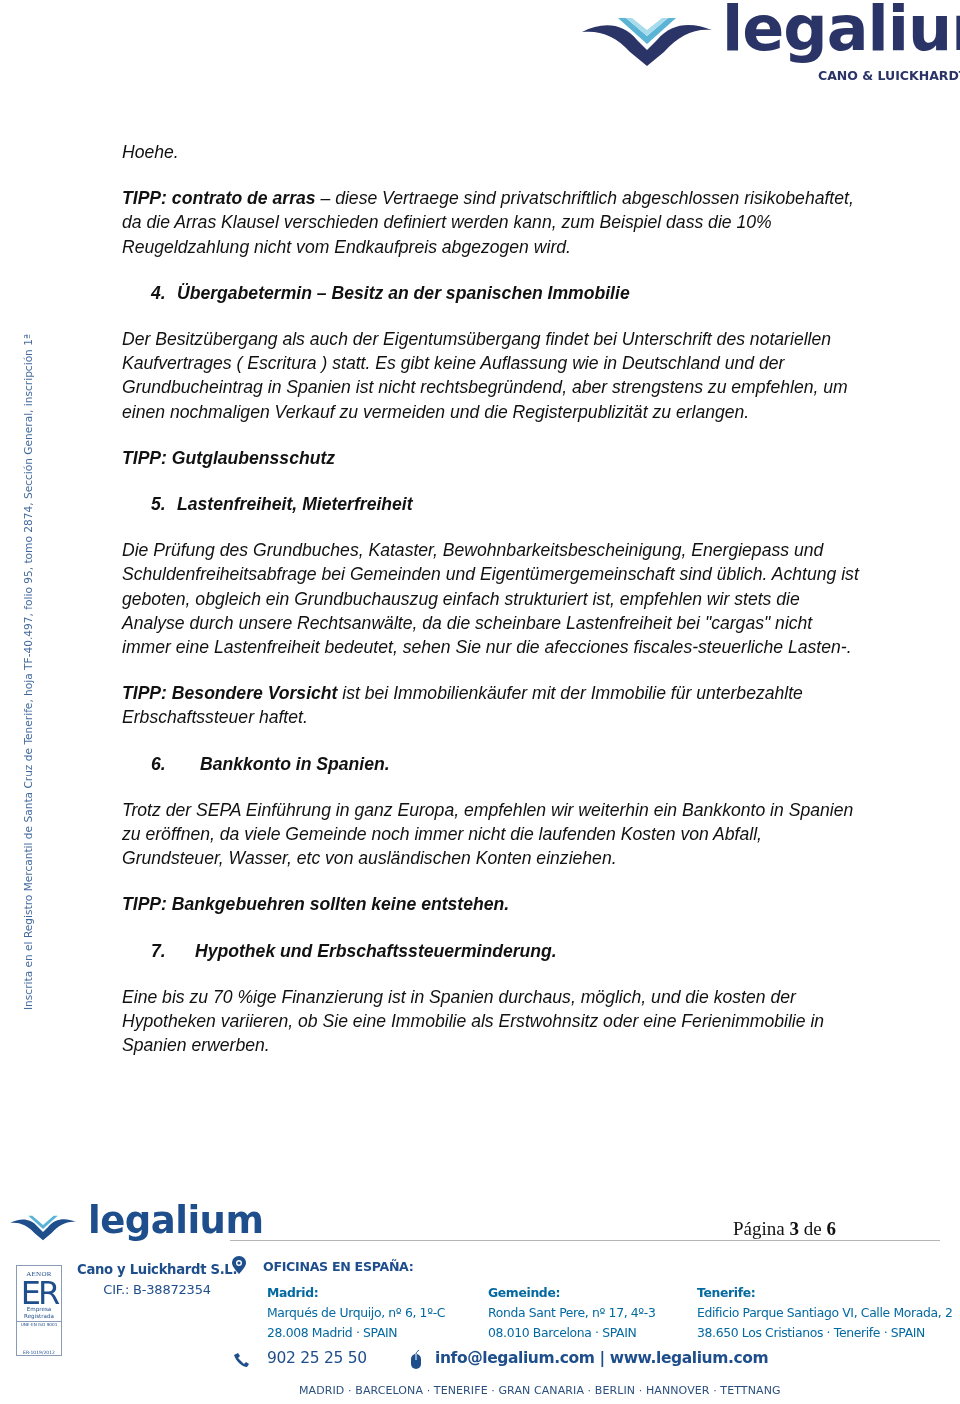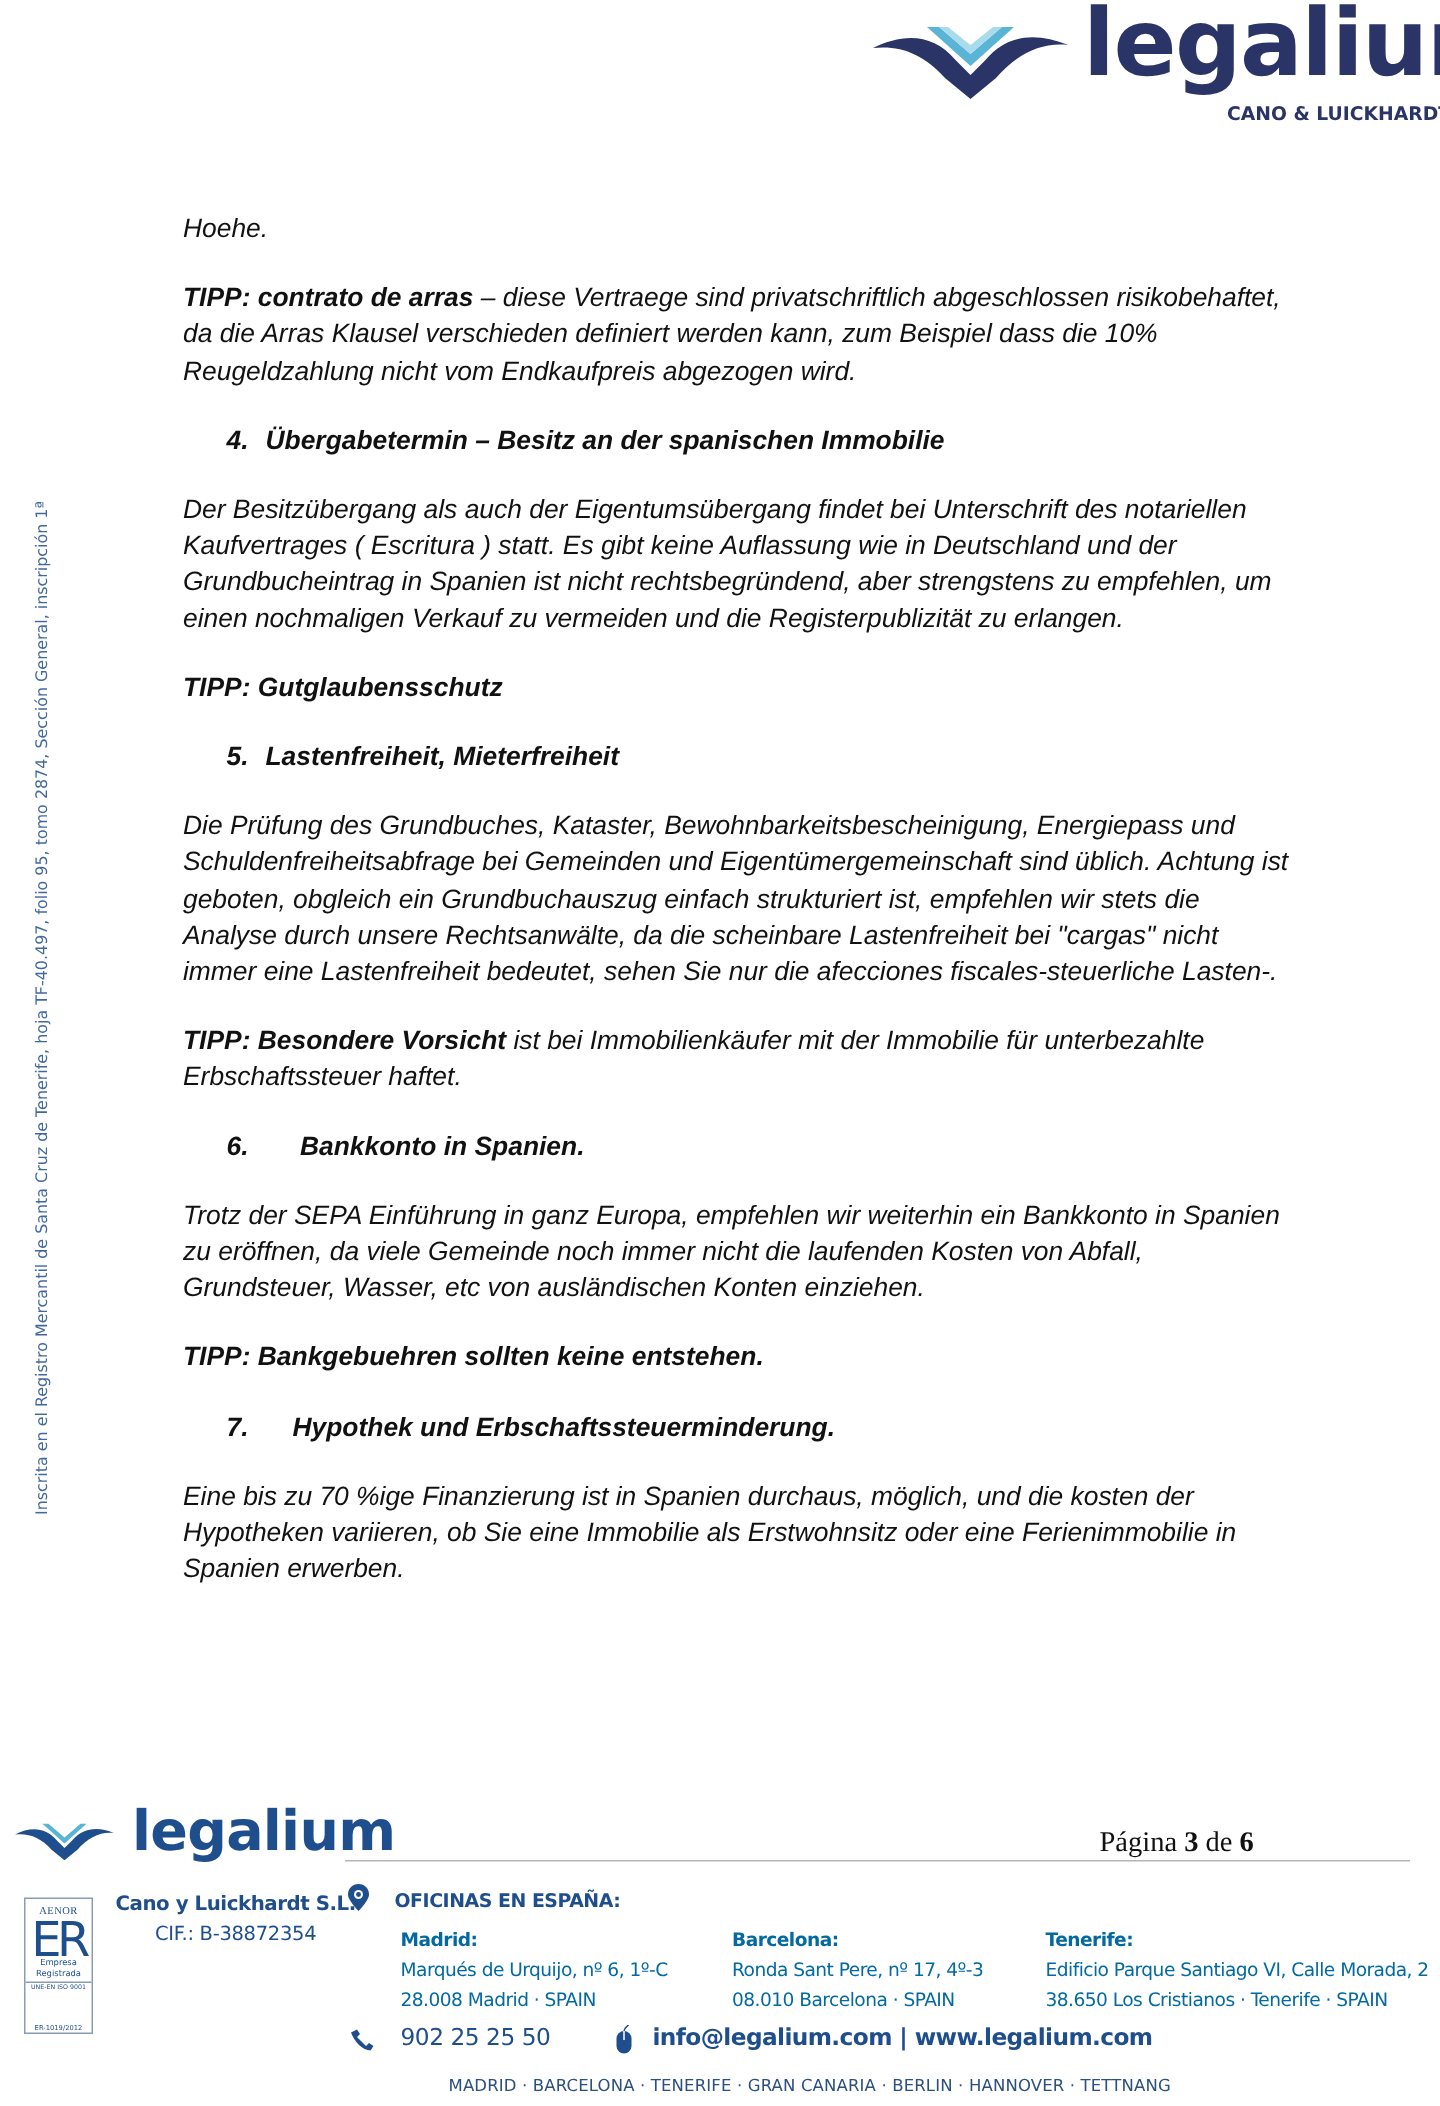--- a/index.html
+++ b/index.html
@@ -139,21 +139,21 @@
     <circle cx="7" cy="7" r="1.6" fill="#1f4e8c"></circle>
   </svg><span>OFICINAS EN ESPAÑA:</span>
 </div>
 
 <div class="office madrid">
   <div class="city">Madrid:</div>
   <div>Marqués de Urquijo, nº 6,  1º-C</div>
   <div>28.008 Madrid · SPAIN</div>
 </div>
 <div class="office barcelona">
-  <div class="city">Barcelona:</div>
+  <div class="city">Gemeinde:</div>
   <div>Ronda Sant Pere, nº 17,  4º-3</div>
   <div>08.010 Barcelona · SPAIN</div>
 </div>
 <div class="office tenerife">
   <div class="city">Tenerife:</div>
   <div>Edificio Parque Santiago VI, Calle Morada, 2</div>
   <div>38.650 Los Cristianos · Tenerife · SPAIN</div>
 </div>
 
 <div class="contact">

